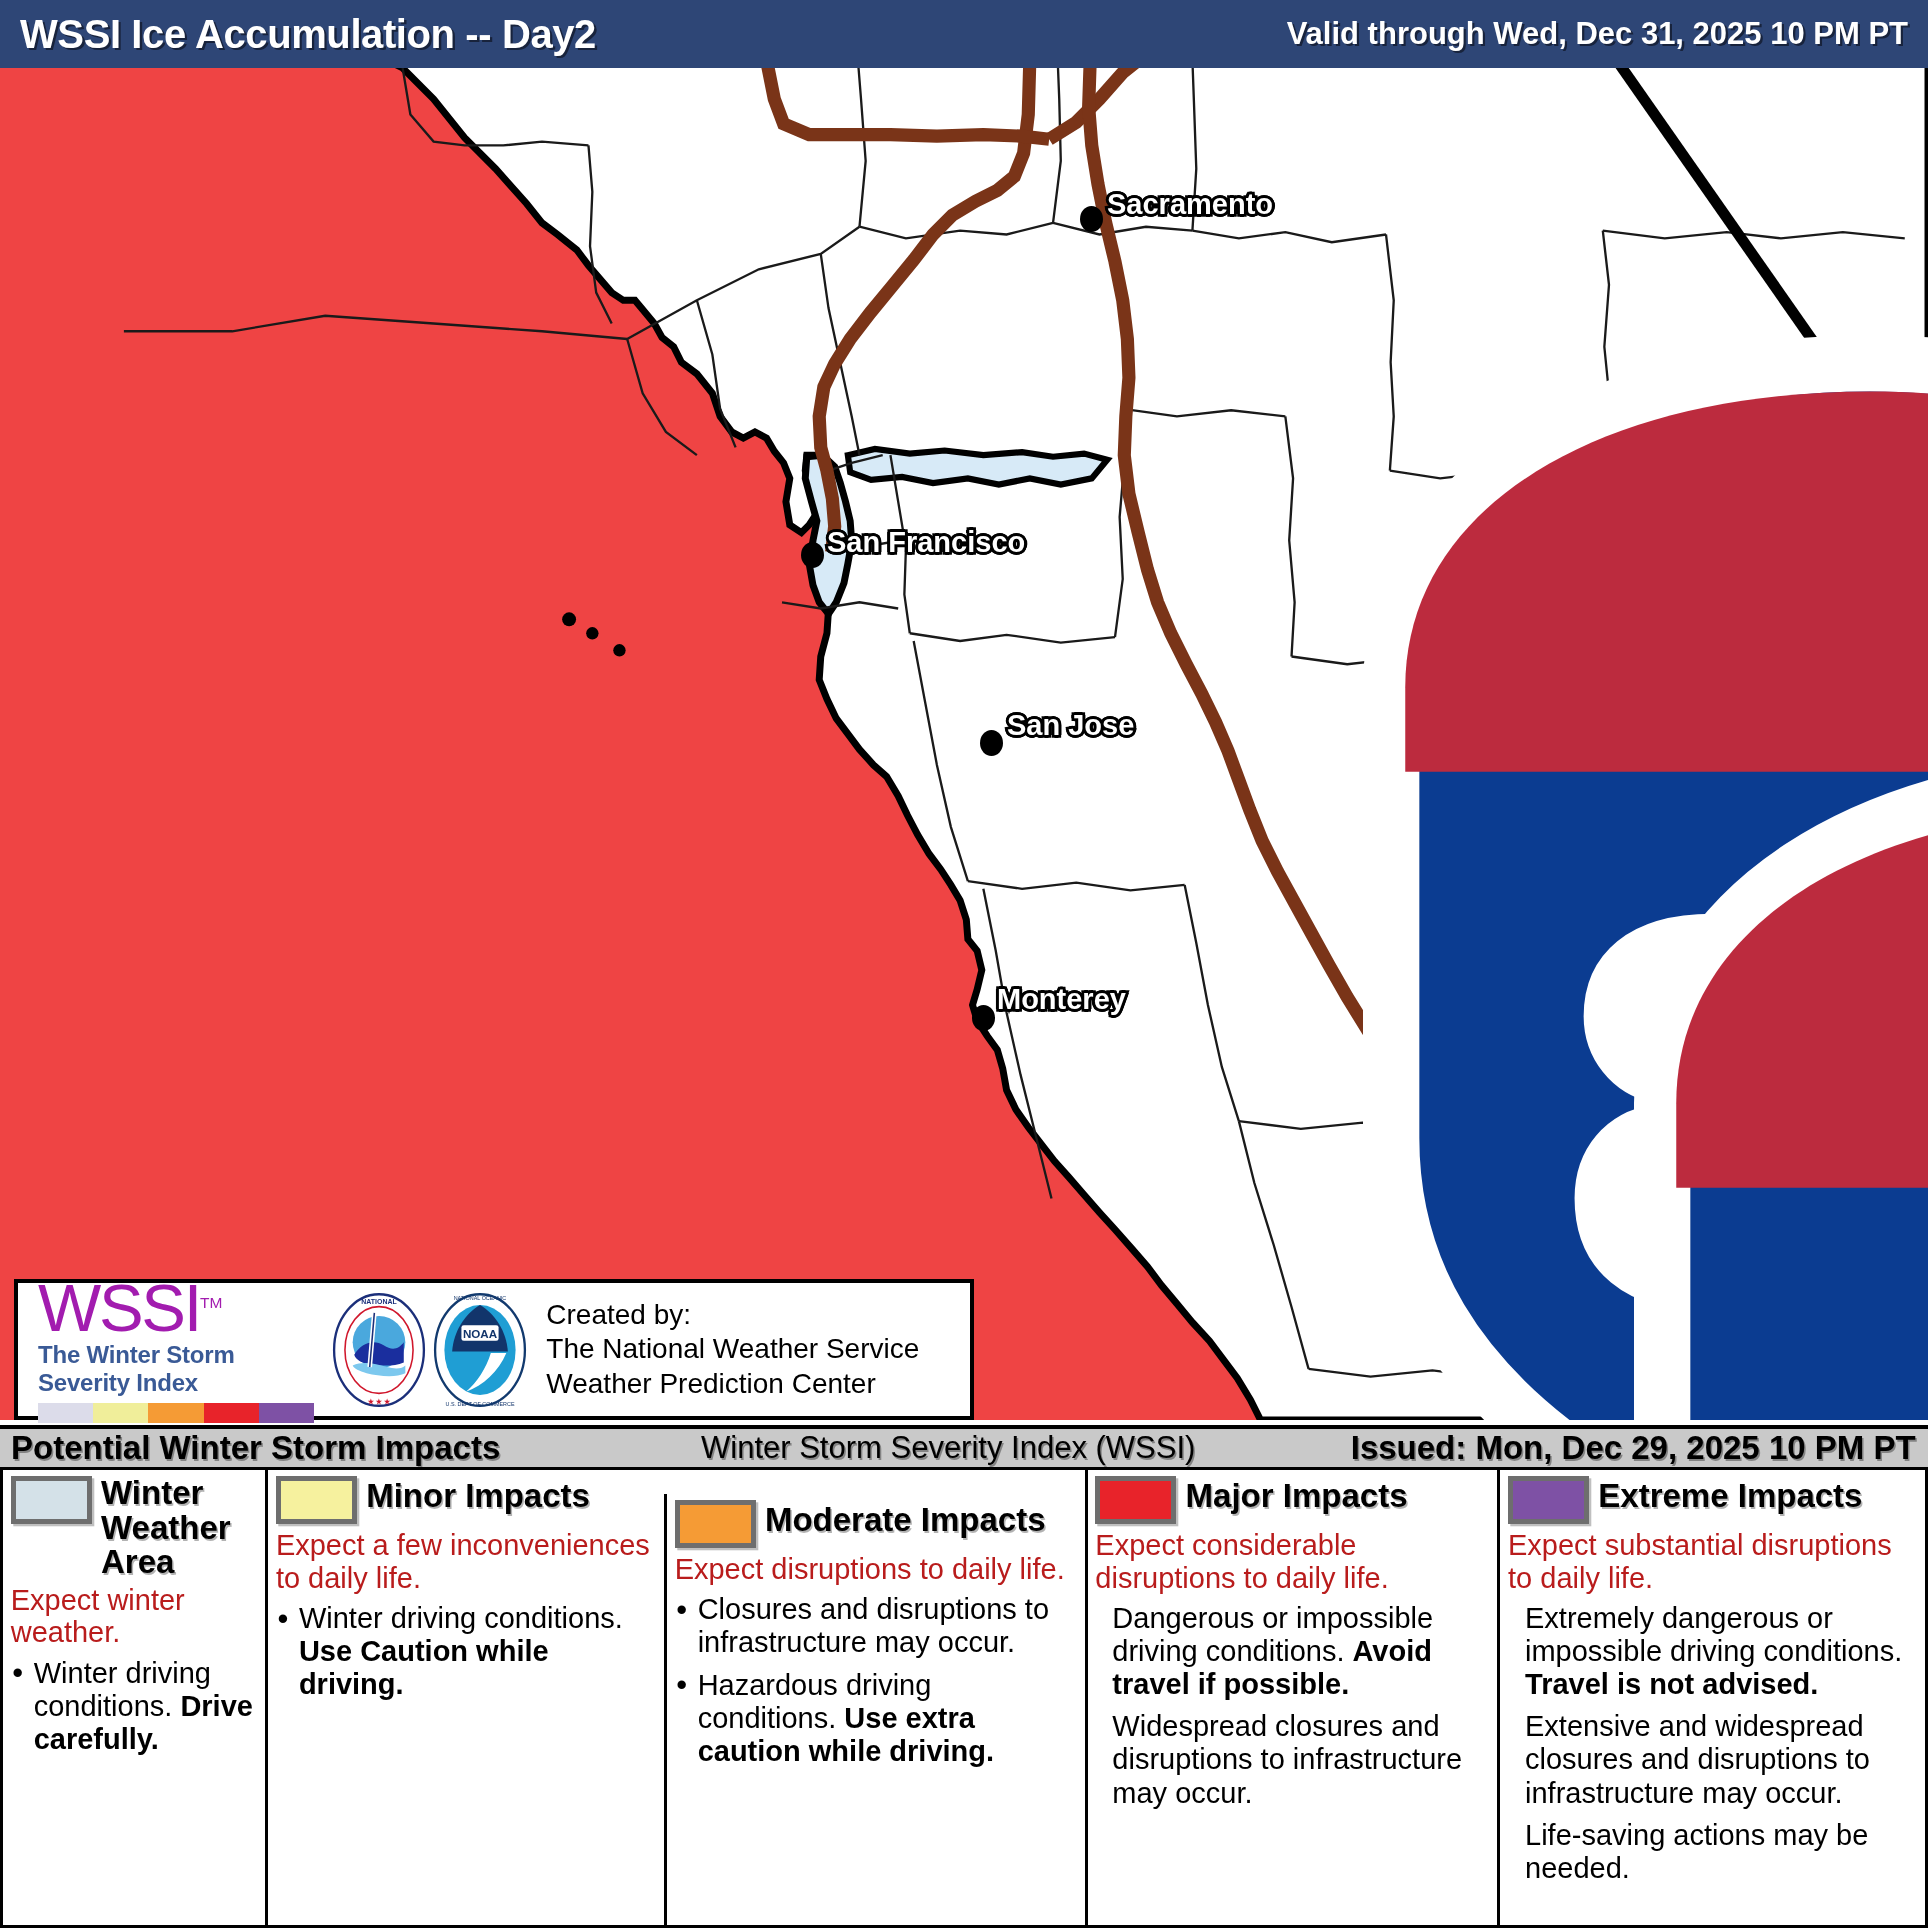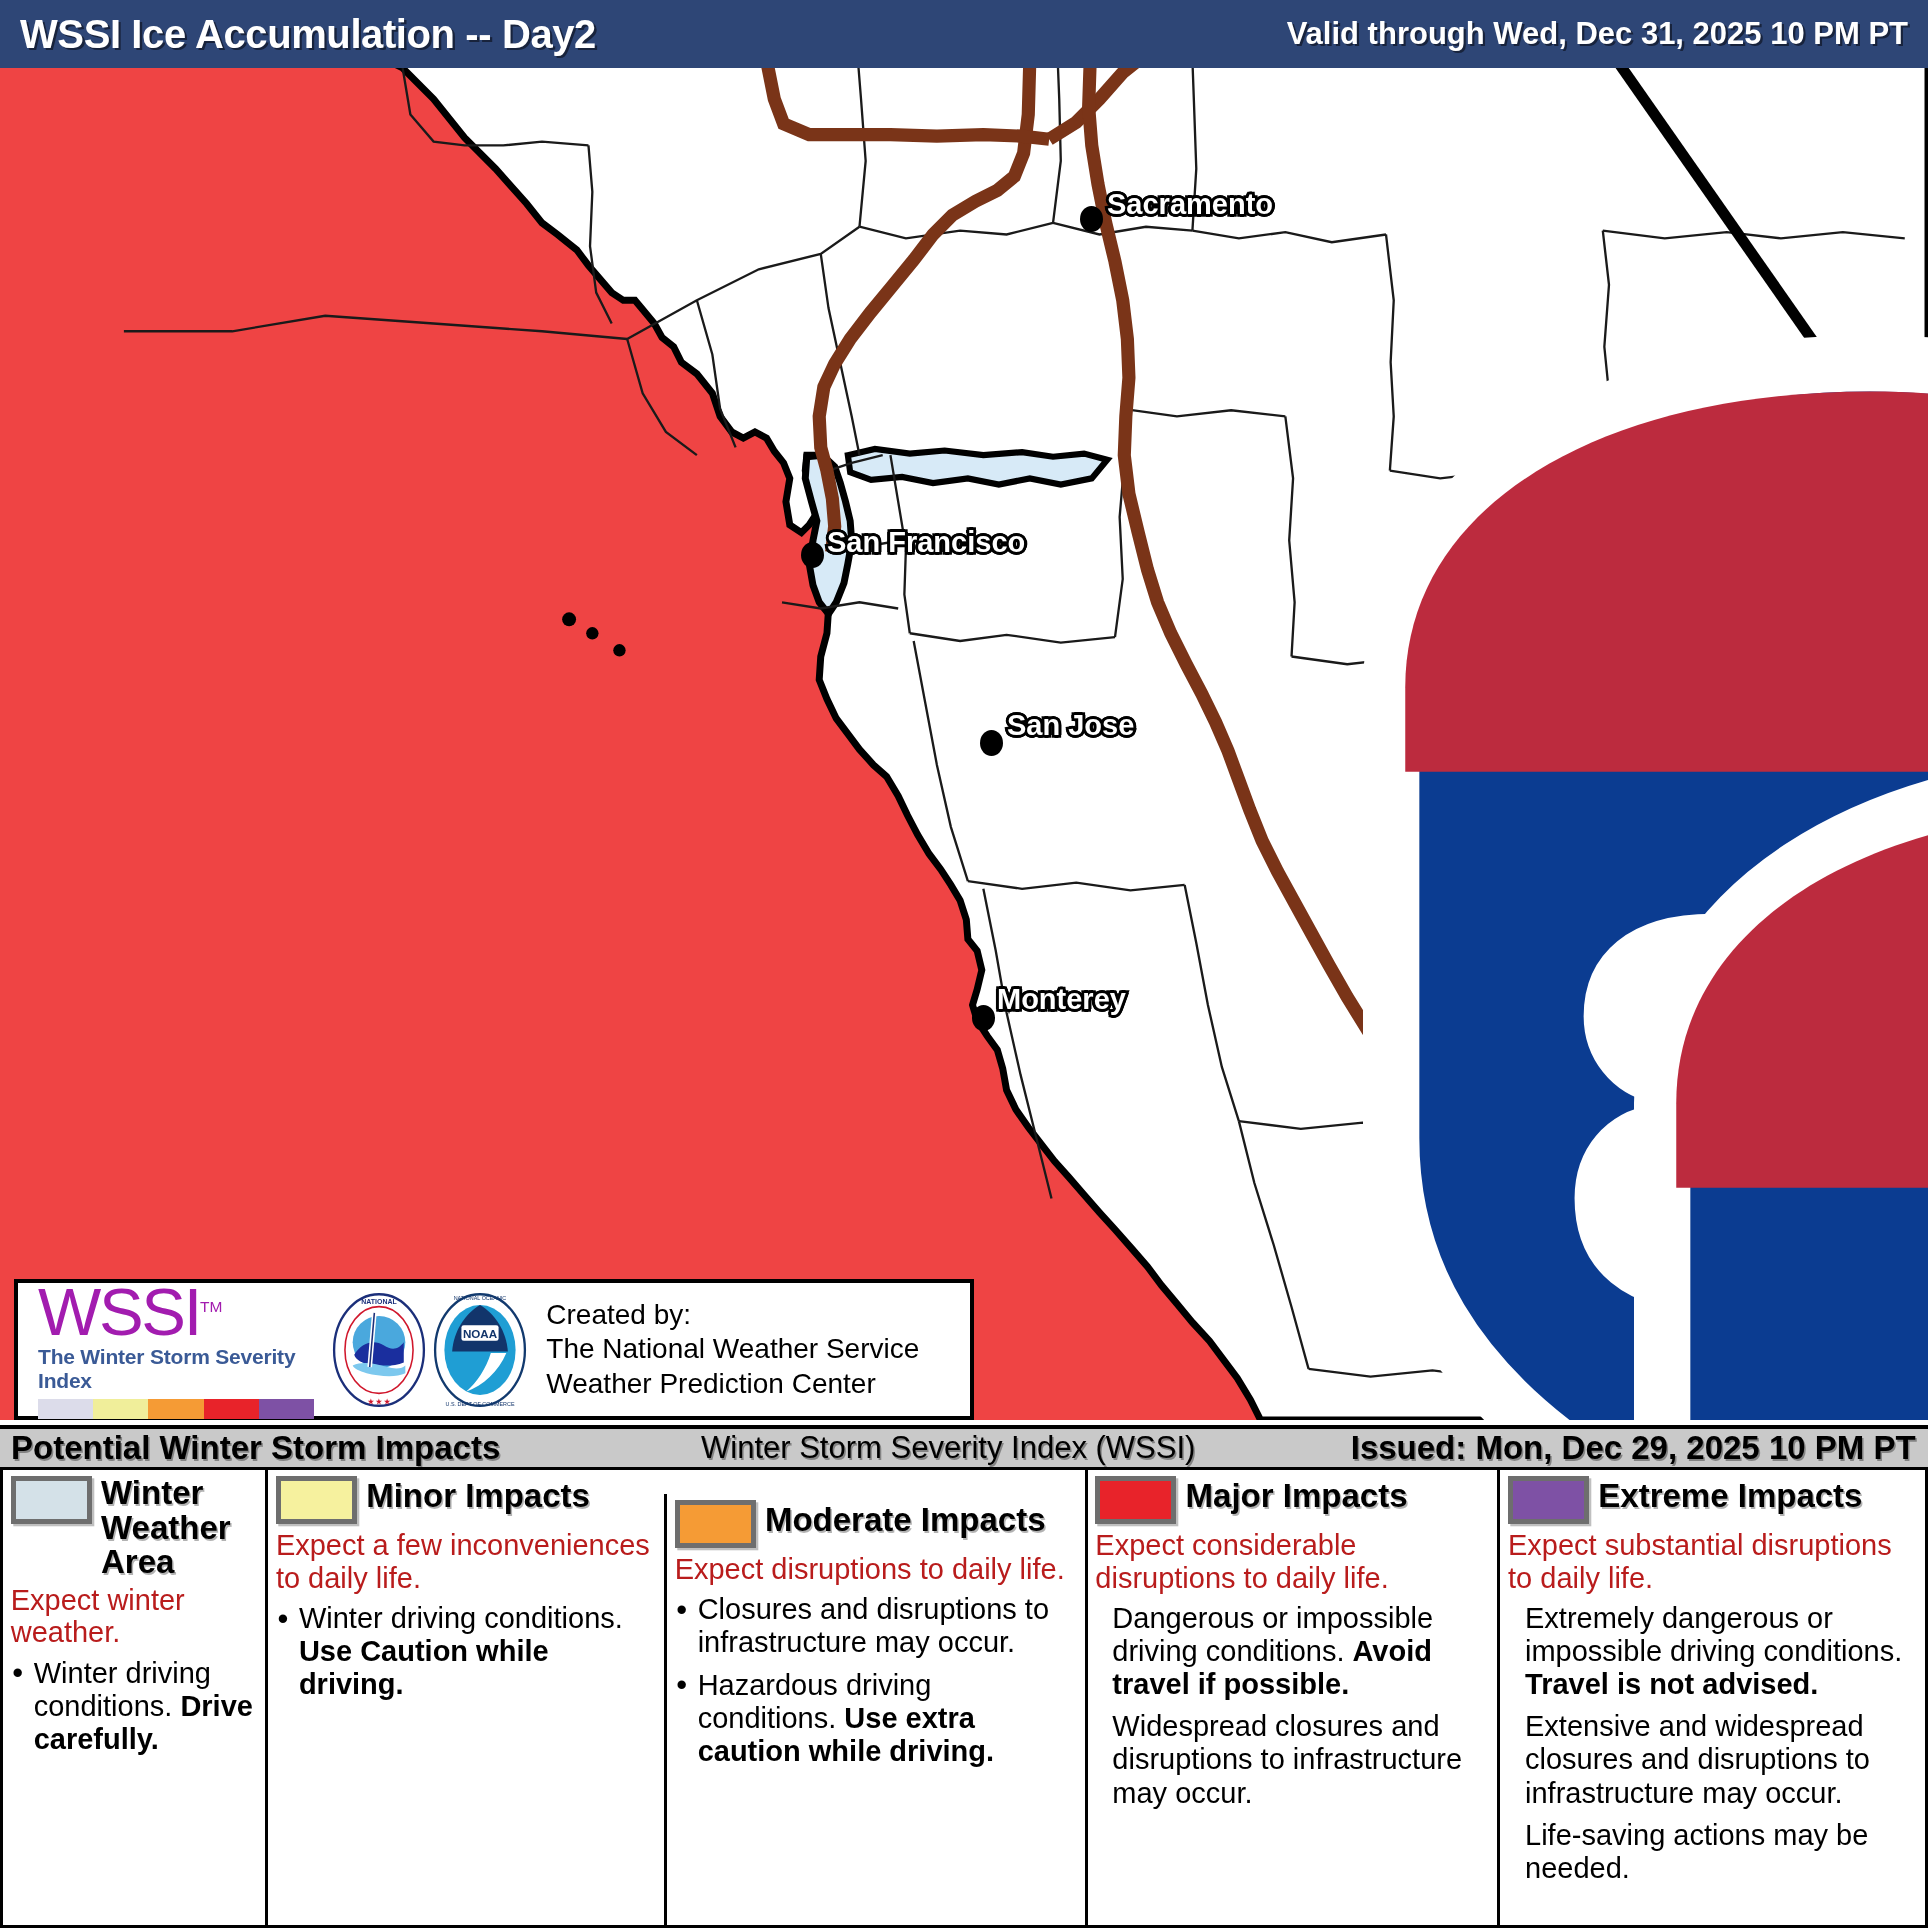--- a/index.html
+++ b/index.html
@@ -57,21 +57,21 @@
     background: #ffffff; border: 4.6px solid #000;
     display: flex; align-items: center;
   }
   #wssi-mark { width: 302px; padding-left: 20px; }
   #wssi-word {
     font-size: 67px; font-weight: normal; color: #a21caf;
     letter-spacing: -2.3px; line-height: 0.95;
   }
   #wssi-tm { font-size: 15.5px; vertical-align: super; letter-spacing: 0; }
   #wssi-sub {
-    font-size: 21px; font-weight: bold; color: #3a5a96;
+    font-size: 24px; font-weight: bold; color: #3a5a96;
     letter-spacing: -0.2px; margin-top: 1.5px;
   }
   #wssi-bar { display: flex; width: 276px; height: 20px; margin-top: 5.4px; }
   #wssi-bar div { flex: 1 1 0; }
   #seals { display: flex; align-items: center; gap: 4.6px; padding: 0 11px; }
   .seal { width: 96px; height: 118px; }
   #created-by { font-size: 28px; line-height: 1.22; color: #000; padding-left: 7.7px; }
 
   
   #impact-bar {

